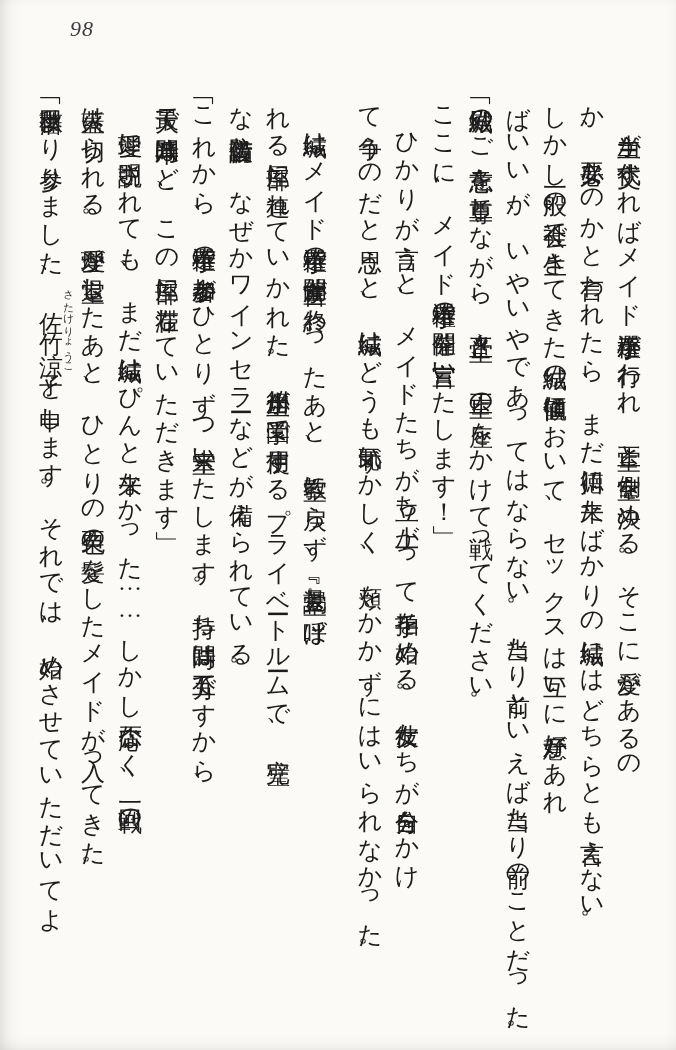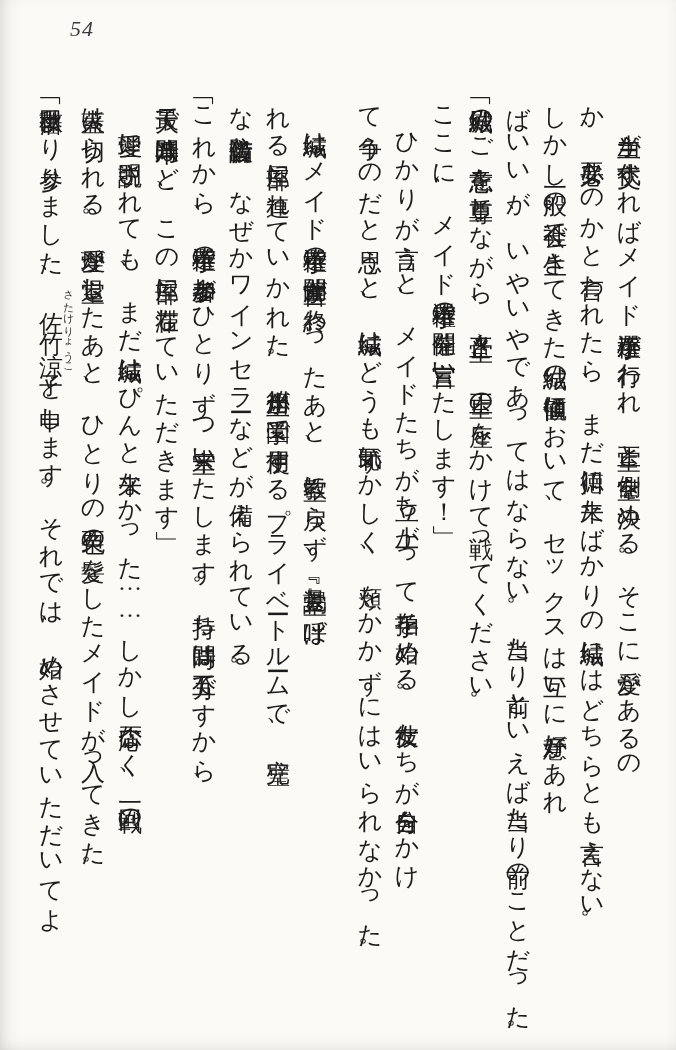--- a/index.html
+++ b/index.html
@@ -49,21 +49,21 @@
     letter-spacing: 0;
     color: #1c1c1c;
     font-family: "Liberation Serif", "DejaVu Serif", serif;
   }
 </style>
 </head>
 <body>
 
 <div class="page-shade"></div>
 
-<div class="page-number">54</div>
+<div class="page-number">98</div>
 
 <div class="text-area" id="text-area">
     <div class="text-line indent">当主が交代すればメイド選手権が行われ、正室と側室を決める。そこに愛があるの</div>
     <div class="text-line">か、必要なのかと言われたら、まだ徳川に来たばかりの結城にはどちらとも言えない。</div>
     <div class="text-line">しかし一般の社会で生きてきた結城の価値観において、セックスは互いに好意があれ</div>
     <div class="text-line">ばいいが、いやいやであってはならない。当たり前といえば当たり前のことだった。</div>
     <div class="text-line">「結城殿のご意志を尊重しながら、正々堂々と、正室の座をかけて戦ってください。</div>
     <div class="text-line">ここに、メイド選手権の開催を宣言いたします！」</div>
     <div class="text-line indent">ひかりが言うと、メイドたちが立ち上がって拍手を始める。彼女たちが自分をかけ</div>
     <div class="text-line">て争うのだと思うと、結城はどうも気恥ずかしく、頬をかかずにはいられなかった。</div>

